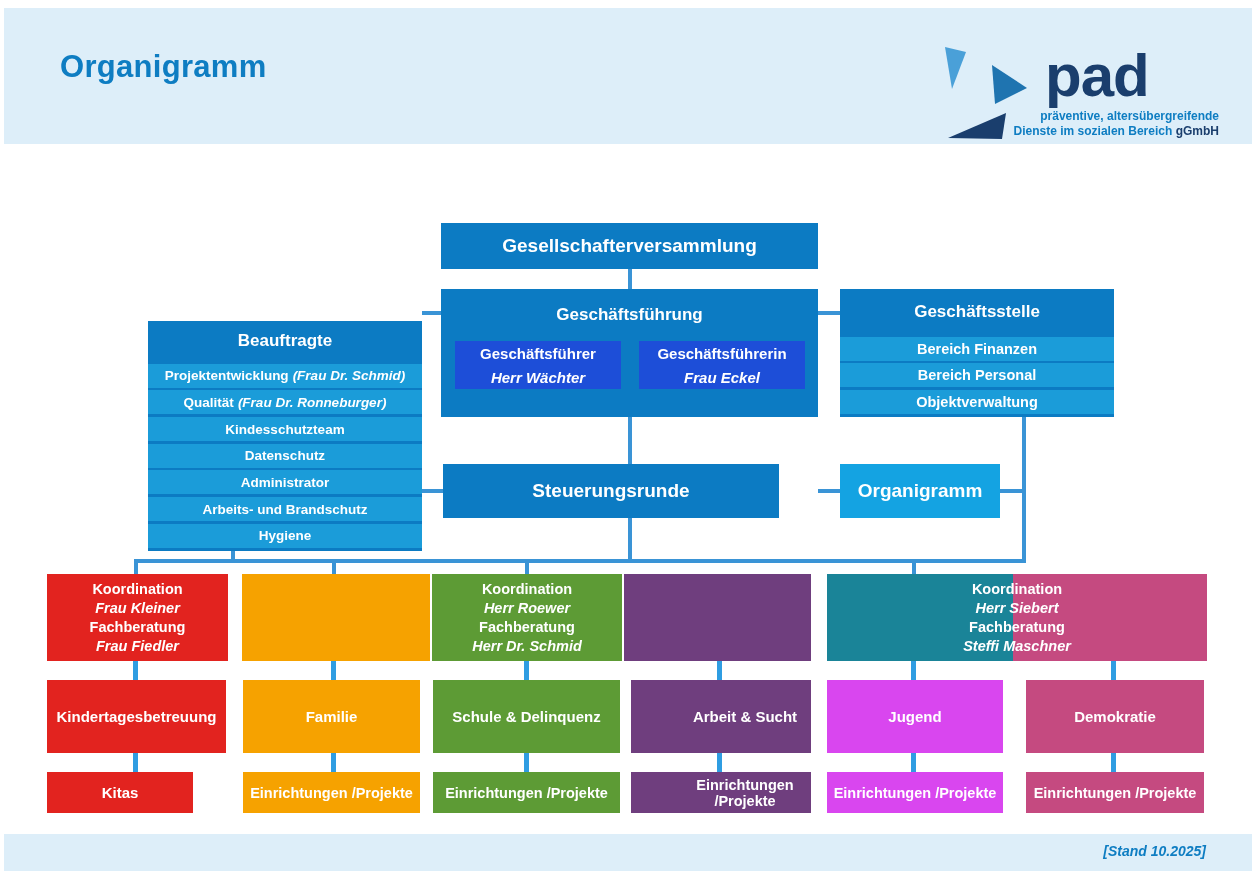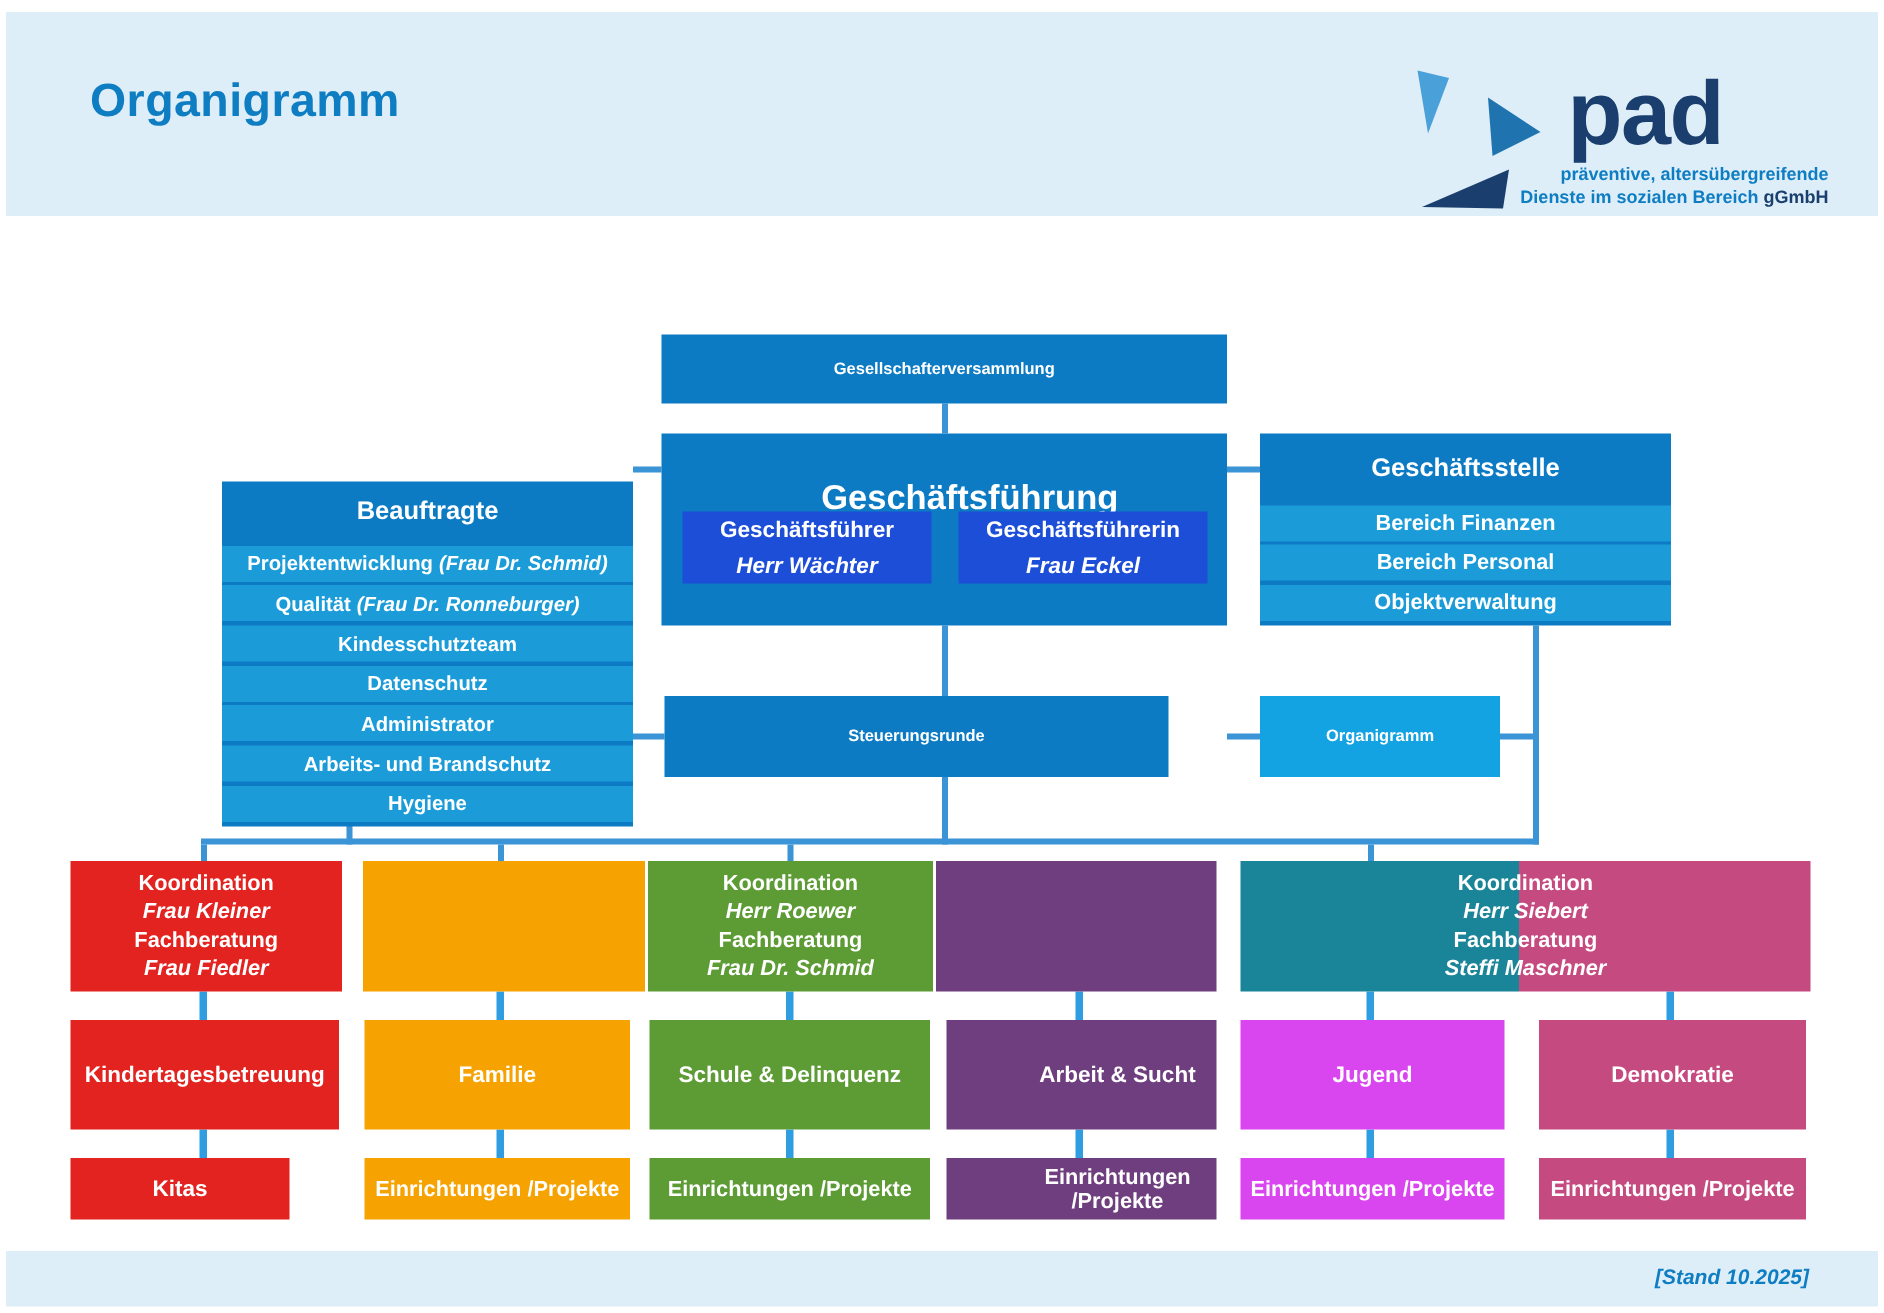--- a/index.html
+++ b/index.html
@@ -25,36 +25,36 @@
   .logo-tag2 .suffix { color:#1a3e6d; }
 
   
   .line { position:absolute; background:#3a94d6; }
   .stub { position:absolute; background:#2f9de2; }
 
   
   .node { position:absolute; background:#0c7bc3; color:#fff; font-weight:bold;
           display:flex; align-items:center; justify-content:center; text-align:center;
           box-sizing:border-box; }
-  .h17 { font-size:11px; }
+  .h17 { font-size:19px; }
 
   
   .stack { display:flex; flex-direction:column; gap:2.7px; padding-bottom:3px;
            align-items:stretch; justify-content:flex-start; }
   .stack-title { flex:none; display:flex; align-items:center; justify-content:center; font-size:17px; }
   .t40 { height:40px; } .t45 { height:45px; }
   .lrow { flex:none; background:#1b9cd9; height:24px; display:flex; align-items:center;
           justify-content:center; font-size:13.5px; font-weight:bold; }
   .lrow .prs { font-style:italic; margin-left:4px; }
   .lrow .prs:empty { margin:0; }
   .g-row { font-size:14.5px; }
 
   
-  .gf-title { position:absolute; left:0; top:16px; width:100%; height:52px;
-              display:flex; align-items:center; justify-content:center; font-size:23px;padding-left:17px; }
+  .gf-title { position:absolute; left:0; top:0; width:100%; height:52px;
+              display:flex; align-items:center; justify-content:center; font-size:17px; }
   .gf-sub { position:absolute; top:52px; width:166px; height:48px; background:#1d4ed8;
             display:flex; flex-direction:column; align-items:center; justify-content:center; gap:7px; }
   .gf-role { font-size:15px; font-weight:bold; }
   .gf-name { font-size:15px; font-weight:bold; font-style:italic; }
 
   .betriebsrat { background:#14a3e2; }
 
   
   .dept { position:absolute; color:#fff; font-weight:bold; display:flex; align-items:center;
           justify-content:center; text-align:center; box-sizing:border-box; font-size:15px; }
@@ -182,21 +182,21 @@
     <span>Koordination</span>
     <span class="nm">Frau Kleiner</span>
     <span>Fachberatung</span>
     <span class="nm">Frau Fiedler</span>
   </div>
   <div class="dept c-orange" style="left:242px;top:574px;width:188px;height:87px;"></div>
   <div class="dept koord c-green" style="left:432px;top:574px;width:190px;height:87px;">
     <span>Koordination</span>
     <span class="nm">Herr Roewer</span>
     <span>Fachberatung</span>
-    <span class="nm">Frau Dr. Schmid</span>
+    <span class="nm">Herr Dr. Schmid</span>
   </div>
   <div class="dept c-purple" style="left:624px;top:574px;width:187px;height:87px;"></div>
   <div class="dept koord c-tealpink" style="left:827px;top:574px;width:380px;height:87px;">
     <span>Koordination</span>
     <span class="nm">Herr Siebert</span>
     <span>Fachberatung</span>
     <span class="nm">Steffi Maschner</span>
   </div>
 
   <div class="dept c-red" style="left:47px;top:680px;width:179px;height:73px;">Kindertagesbetreuung</div>

